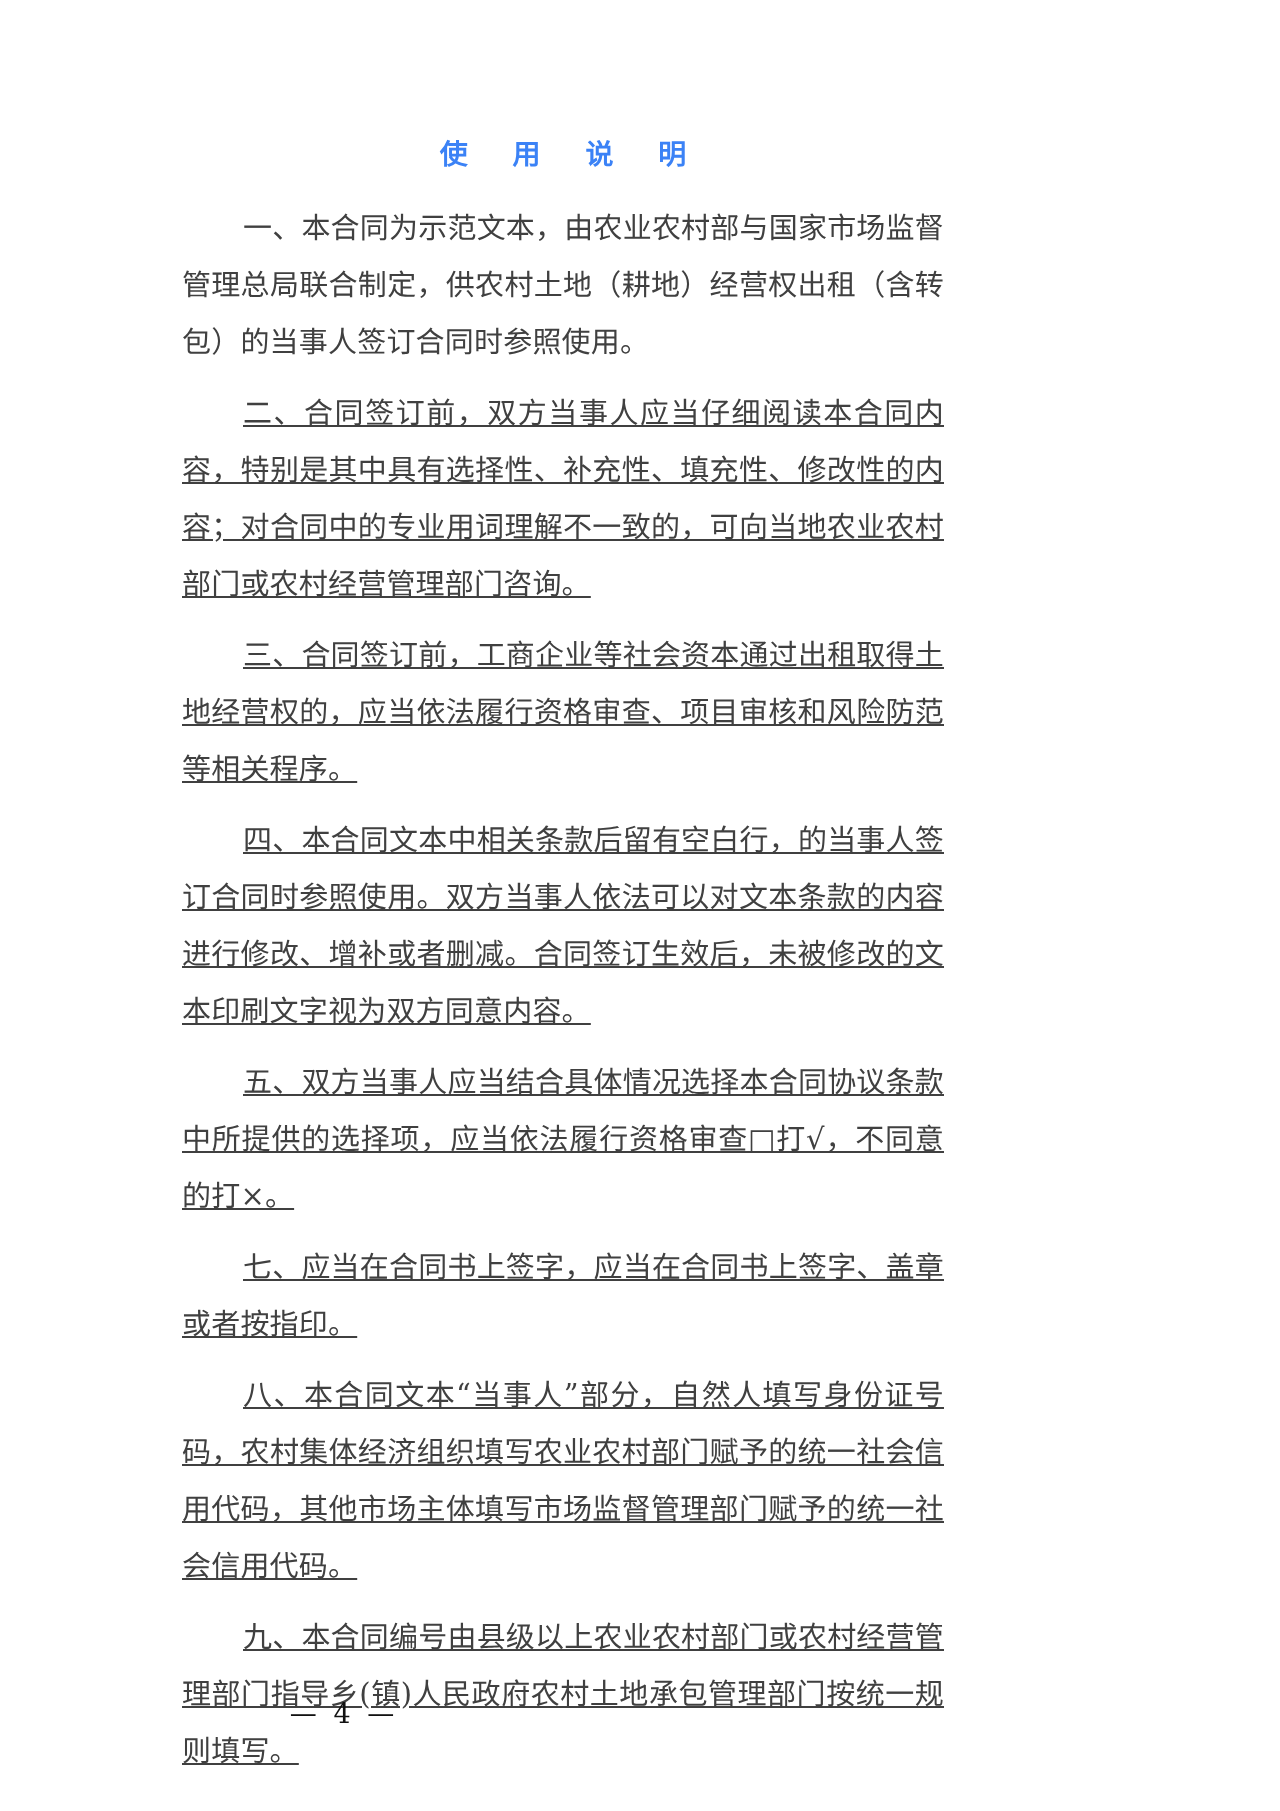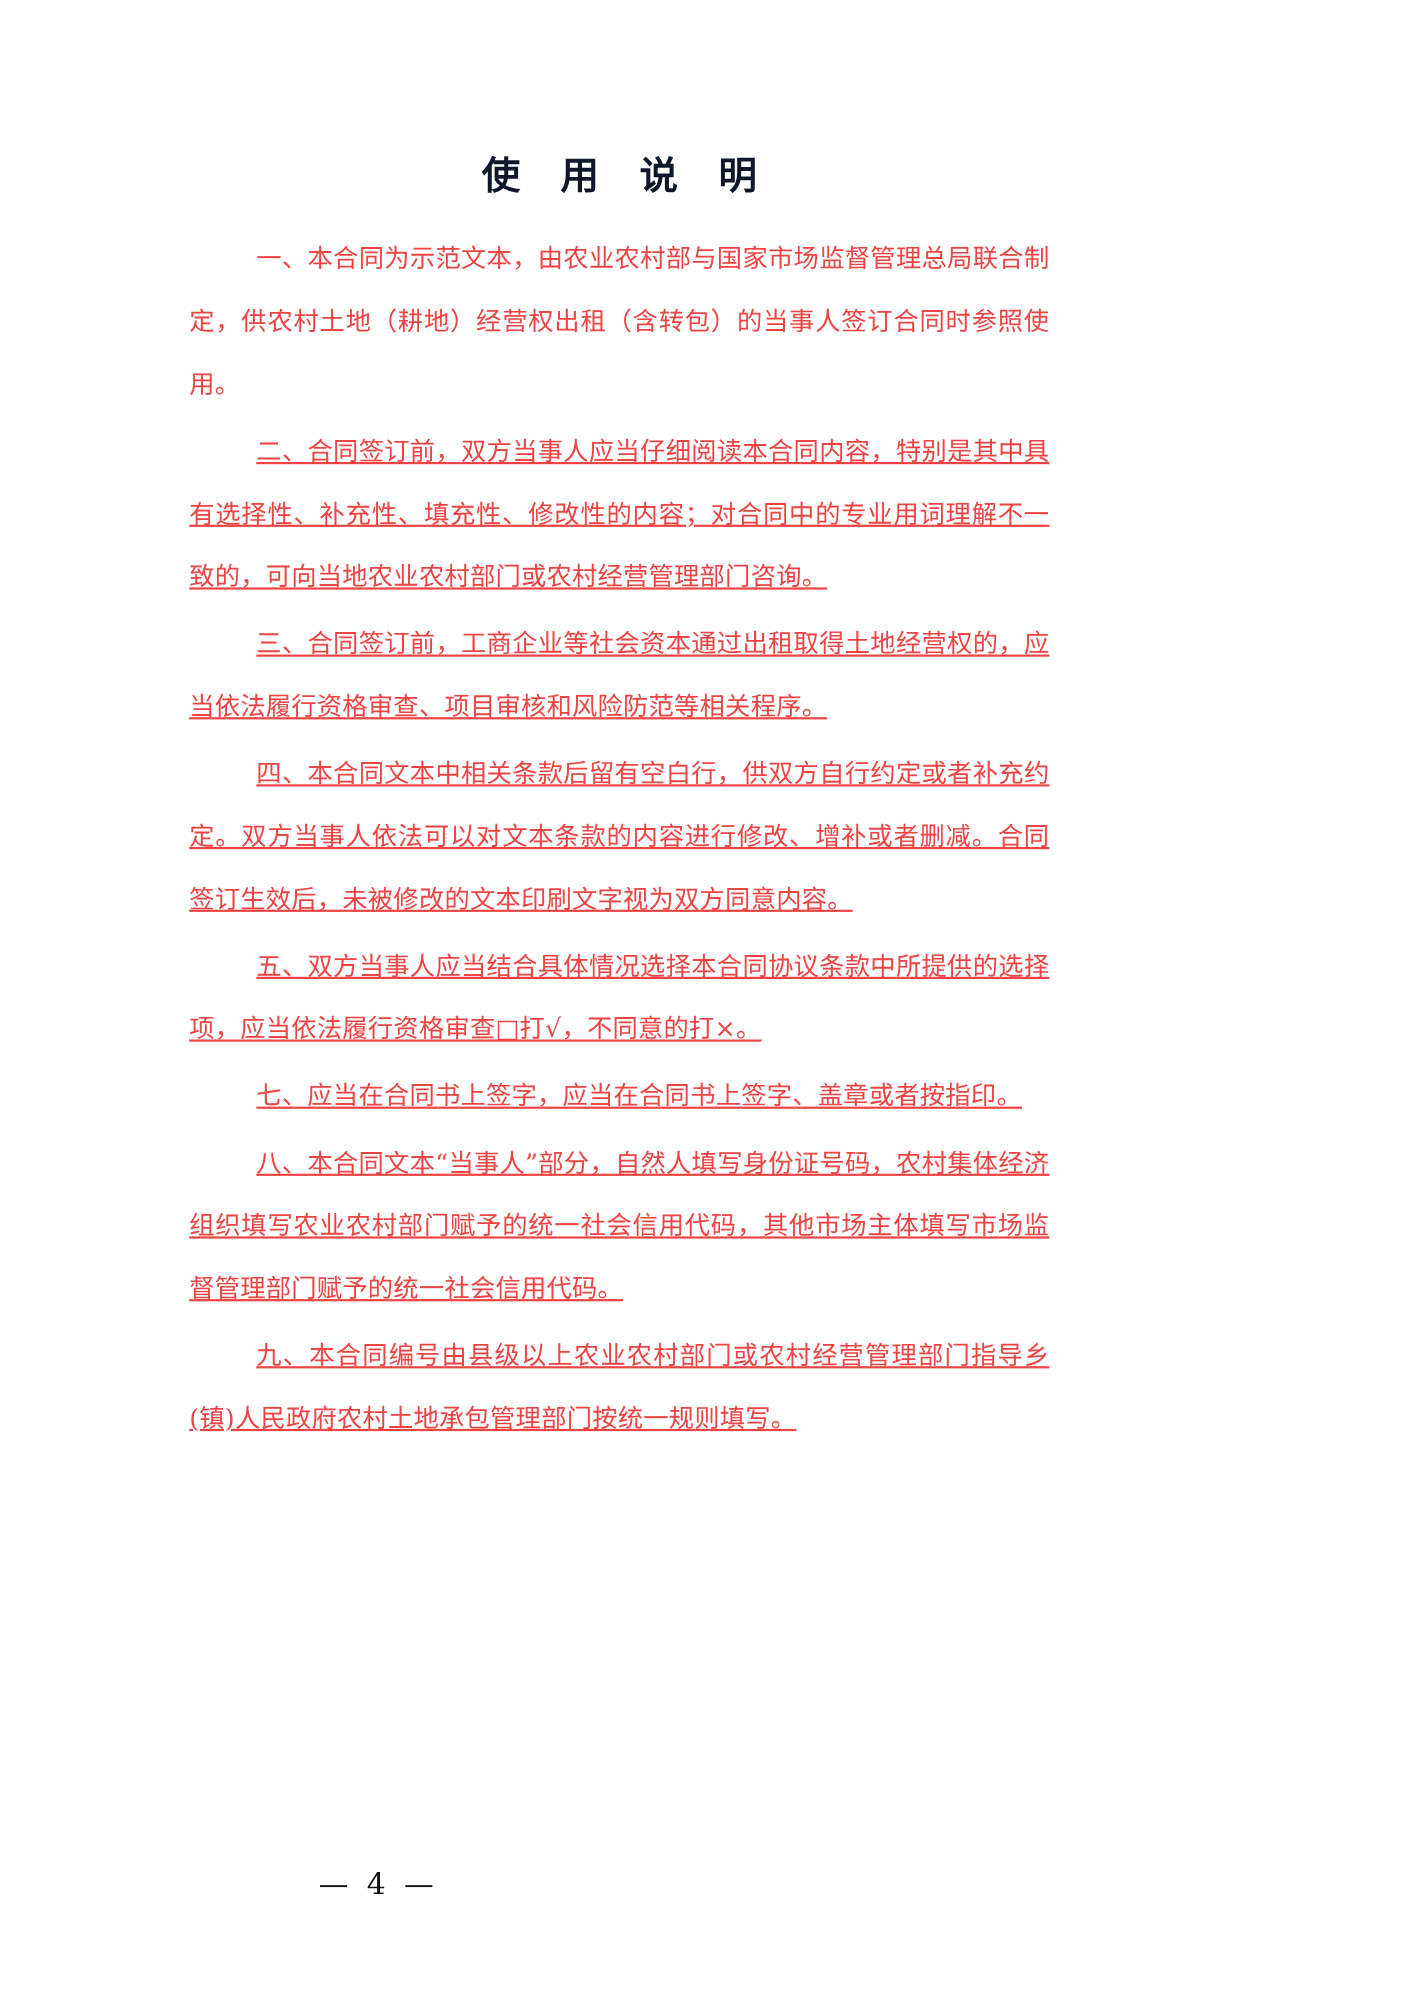--- a/index.html
+++ b/index.html
@@ -19,40 +19,40 @@
     font-family: "DejaVu Serif", "Liberation Serif", serif;
     color: #0a0a0a;
   }
   .content {
     position: absolute;
     left: 168px;
     top: 140px;
     width: 790px;
   }
   .doc-title {
-    font-family: Liberation Serif, serif;
+    font-family: Liberation Mono, monospace;
     font-weight: 700;
-    font-size: 35px;
+    font-size: 28px;
     line-height: 1.2;
     text-align: center;
     letter-spacing: 14px;
     text-indent: 14px;
     margin: 0 0 26px 0;
-    color: #0f172a;
+    color: #3b82f6;
   }
   .para {
-    font-size: 23px;
+    font-size: 29px;
     line-height: 57px;
     text-align: justify;
     text-justify: inter-character;
     text-indent: 61px;
-    margin: 4px;
+    margin: 14px;
     letter-spacing: 0.2px;
     word-break: break-all;
-    color: #ef4444;
+    color: #404040;
   }
   .para + .para {
     margin-top: 0px;
     text-decoration: underline;
   }
   .page-number {
     position: absolute;
     left: 0;
     right: 0;
     bottom: 82px;
@@ -72,21 +72,21 @@
 
 <div class="page">
 
   <div class="content">
 
     <h1 class="doc-title">使 用 说 明</h1>
 
     <p class="para">一、本合同为示范文本，由农业农村部与国家市场监督管理总局联合制定，供农村土地（耕地）经营权出租（含转包）的当事人签订合同时参照使用。</p>
     <p class="para">二、合同签订前，双方当事人应当仔细阅读本合同内容，特别是其中具有选择性、补充性、填充性、修改性的内容；对合同中的专业用词理解不一致的，可向当地农业农村部门或农村经营管理部门咨询。</p>
     <p class="para">三、合同签订前，工商企业等社会资本通过出租取得土地经营权的，应当依法履行资格审查、项目审核和风险防范等相关程序。</p>
-    <p class="para">四、本合同文本中相关条款后留有空白行，供双方自行约定或者补充约定。双方当事人依法可以对文本条款的内容进行修改、增补或者删减。合同签订生效后，未被修改的文本印刷文字视为双方同意内容。</p>
+    <p class="para">四、本合同文本中相关条款后留有空白行，的当事人签订合同时参照使用。双方当事人依法可以对文本条款的内容进行修改、增补或者删减。合同签订生效后，未被修改的文本印刷文字视为双方同意内容。</p>
     <p class="para">五、双方当事人应当结合具体情况选择本合同协议条款中所提供的选择项，应当依法履行资格审查□打√，不同意的打×。</p>
     <p class="para">七、应当在合同书上签字，应当在合同书上签字、盖章或者按指印。</p>
     <p class="para">八、本合同文本“当事人”部分，自然人填写身份证号码，农村集体经济组织填写农业农村部门赋予的统一社会信用代码，其他市场主体填写市场监督管理部门赋予的统一社会信用代码。</p>
     <p class="para">九、本合同编号由县级以上农业农村部门或农村经营管理部门指导乡(镇)人民政府农村土地承包管理部门按统一规则填写。</p>
 
   </div>
 
   <div class="page-number">
     <span class="pn-inner">— 4 —</span>
   </div>

